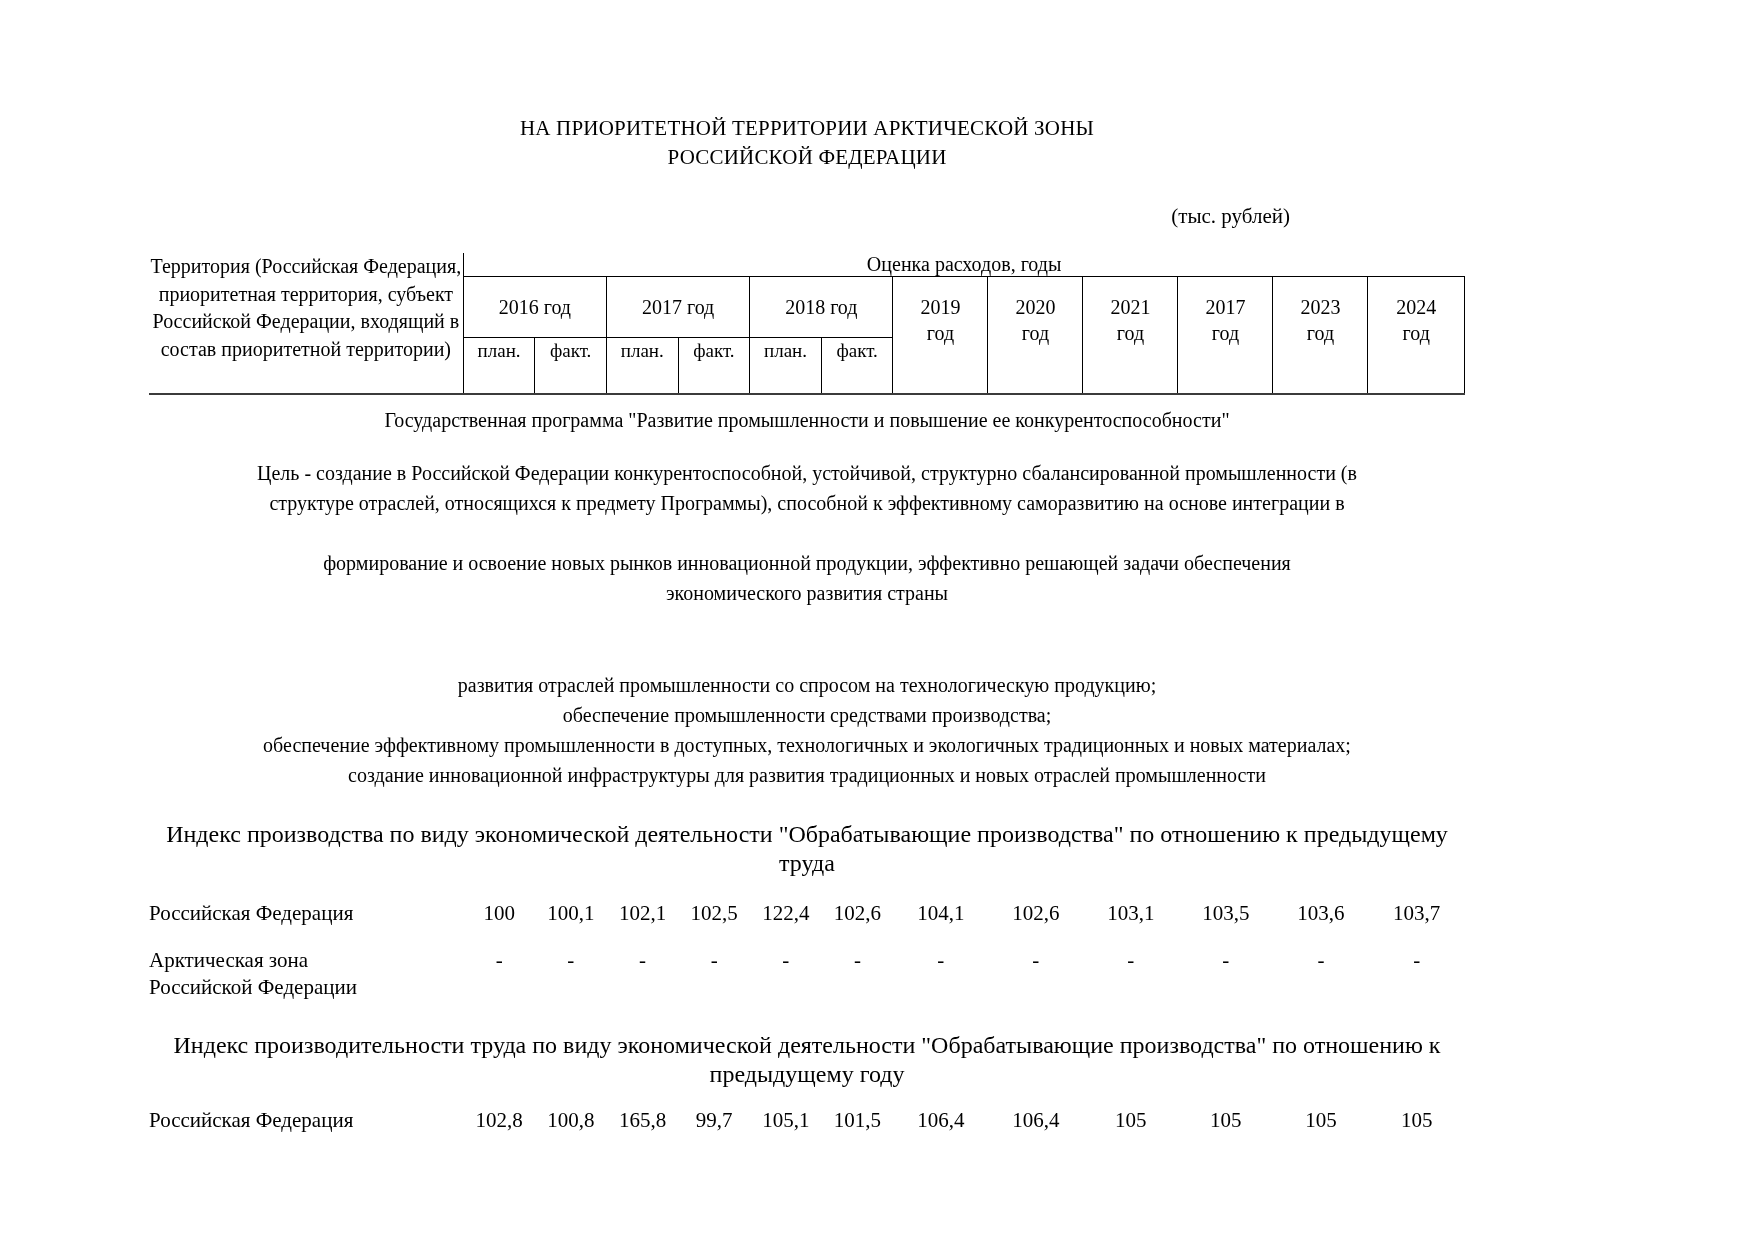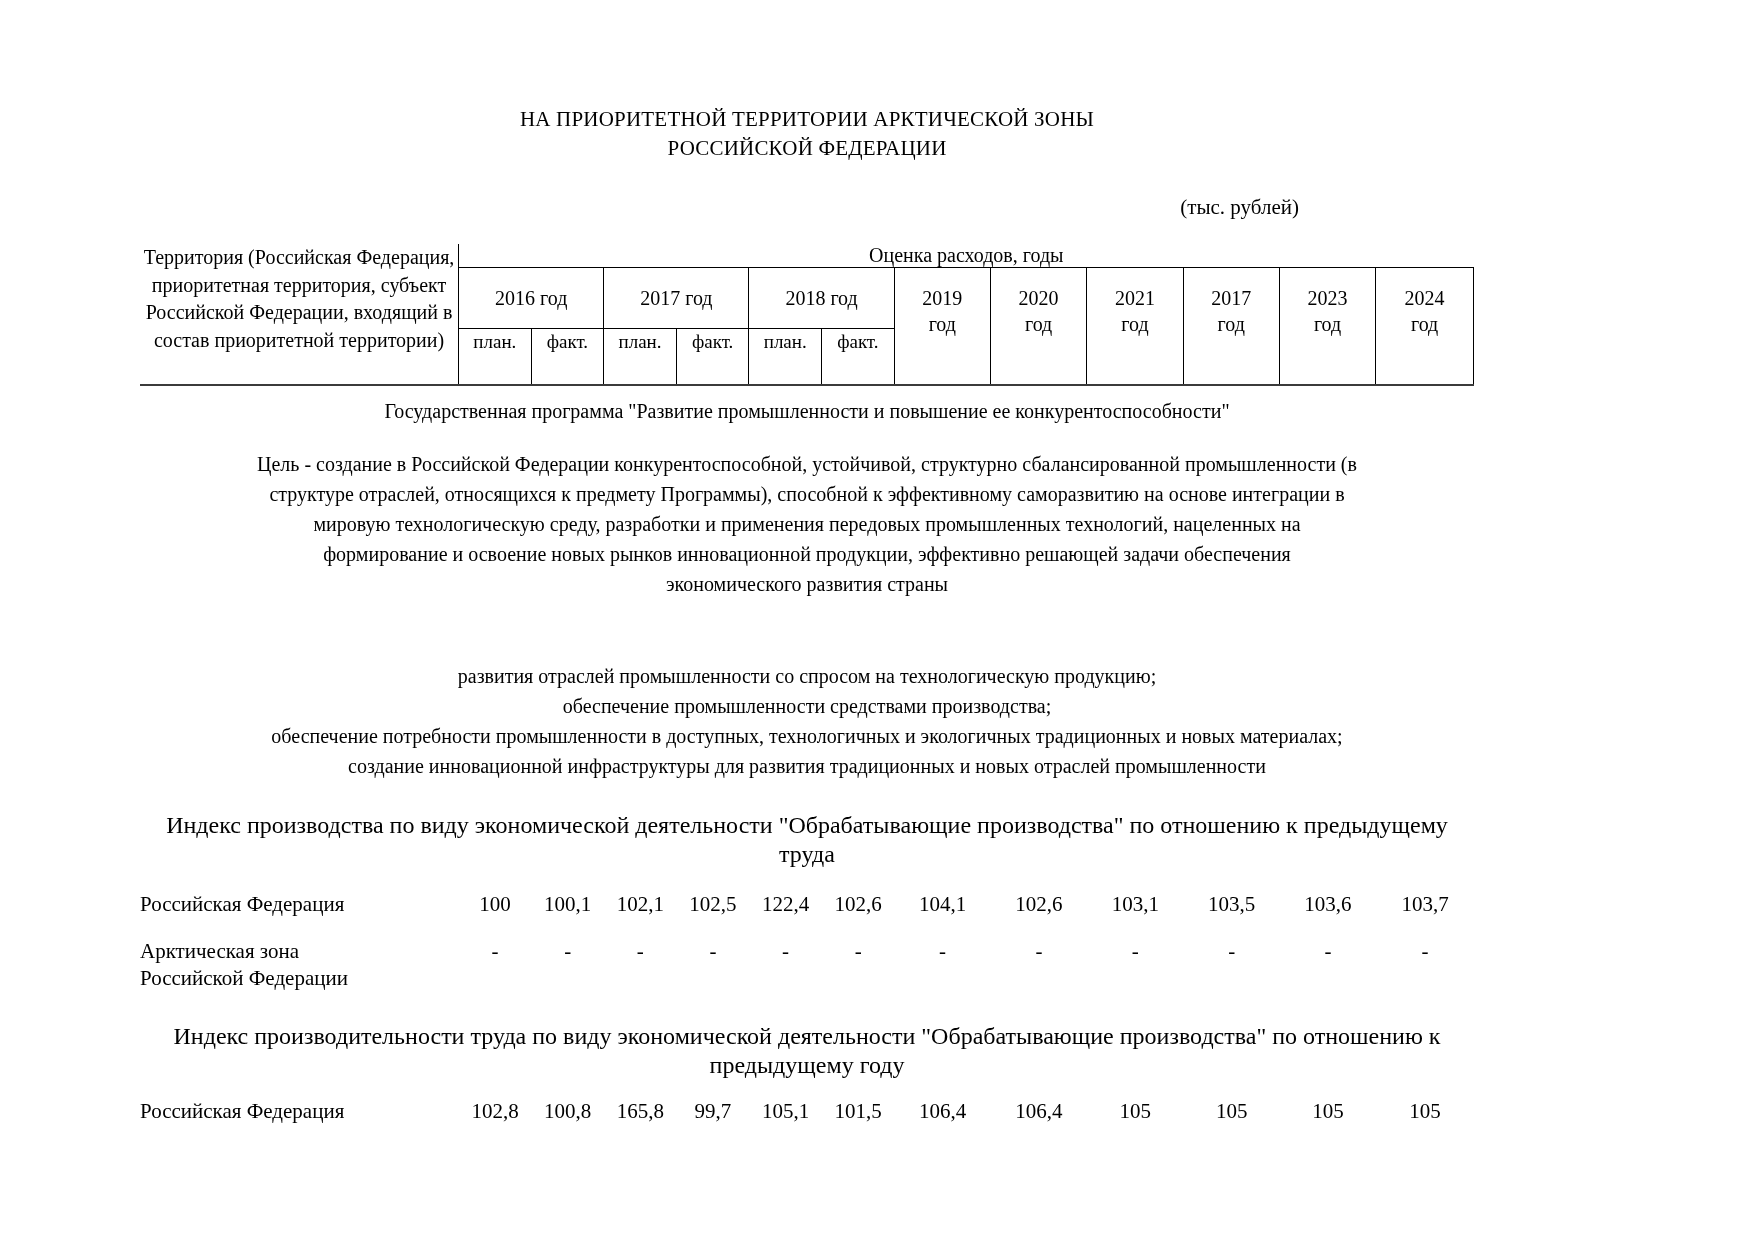--- a/index.html
+++ b/index.html
@@ -12,21 +12,21 @@
     height: 1240px;
     font-family: "Liberation Serif", "DejaVu Serif", serif;
     color: #000000;
     overflow: hidden;
   }
   .page {
     position: relative;
     width: 1614px;
     height: 1240px;
     box-sizing: border-box;
-    padding: 0;
+    padding: 9px;
   }
 
   
   .doc-title {
     text-align: center;
     font-size: 21px;
     line-height: 29px;
     letter-spacing: 0.2px;
     padding-top: 105px;
   }
@@ -245,32 +245,32 @@
   </div>
 
   <div class="body-block">
     <div class="prog-title">Государственная программа "Развитие промышленности и повышение ее конкурентоспособности"</div>
   </div>
 
   <div class="body-block">
     <div class="goal-para">
       <span>Цель - создание в Российской Федерации конкурентоспособной, устойчивой, структурно сбалансированной промышленности (в</span><br>
       <span>структуре отраслей, относящихся к предмету Программы), способной к эффективному саморазвитию на основе интеграции в</span><br>
-      <span>мировую технологическую среду, разработки и применения передовых промышленных технологий, нацеленных на</span><br>
+      <br>
       <span>формирование и освоение новых рынков инновационной продукции, эффективно решающей задачи обеспечения</span><br>
       <span>экономического развития страны</span>
     </div>
   </div>
 
   <div class="body-block">
     <div class="tasks-para">
       <br>
       <span>развития отраслей промышленности со спросом на технологическую продукцию;</span><br>
       <span>обеспечение промышленности средствами производства;</span><br>
-      <span>обеспечение потребности промышленности в доступных, технологичных и экологичных традиционных и новых материалах;</span><br>
+      <span>обеспечение эффективному промышленности в доступных, технологичных и экологичных традиционных и новых материалах;</span><br>
       <span>создание инновационной инфраструктуры для развития традиционных и новых отраслей промышленности</span>
     </div>
   </div>
 
   <div class="body-block">
     <div class="indicator-title">
       <span>Индекс производства по виду экономической деятельности "Обрабатывающие производства" по отношению к предыдущему</span><br>
       <span>труда</span>
     </div>
   </div>

